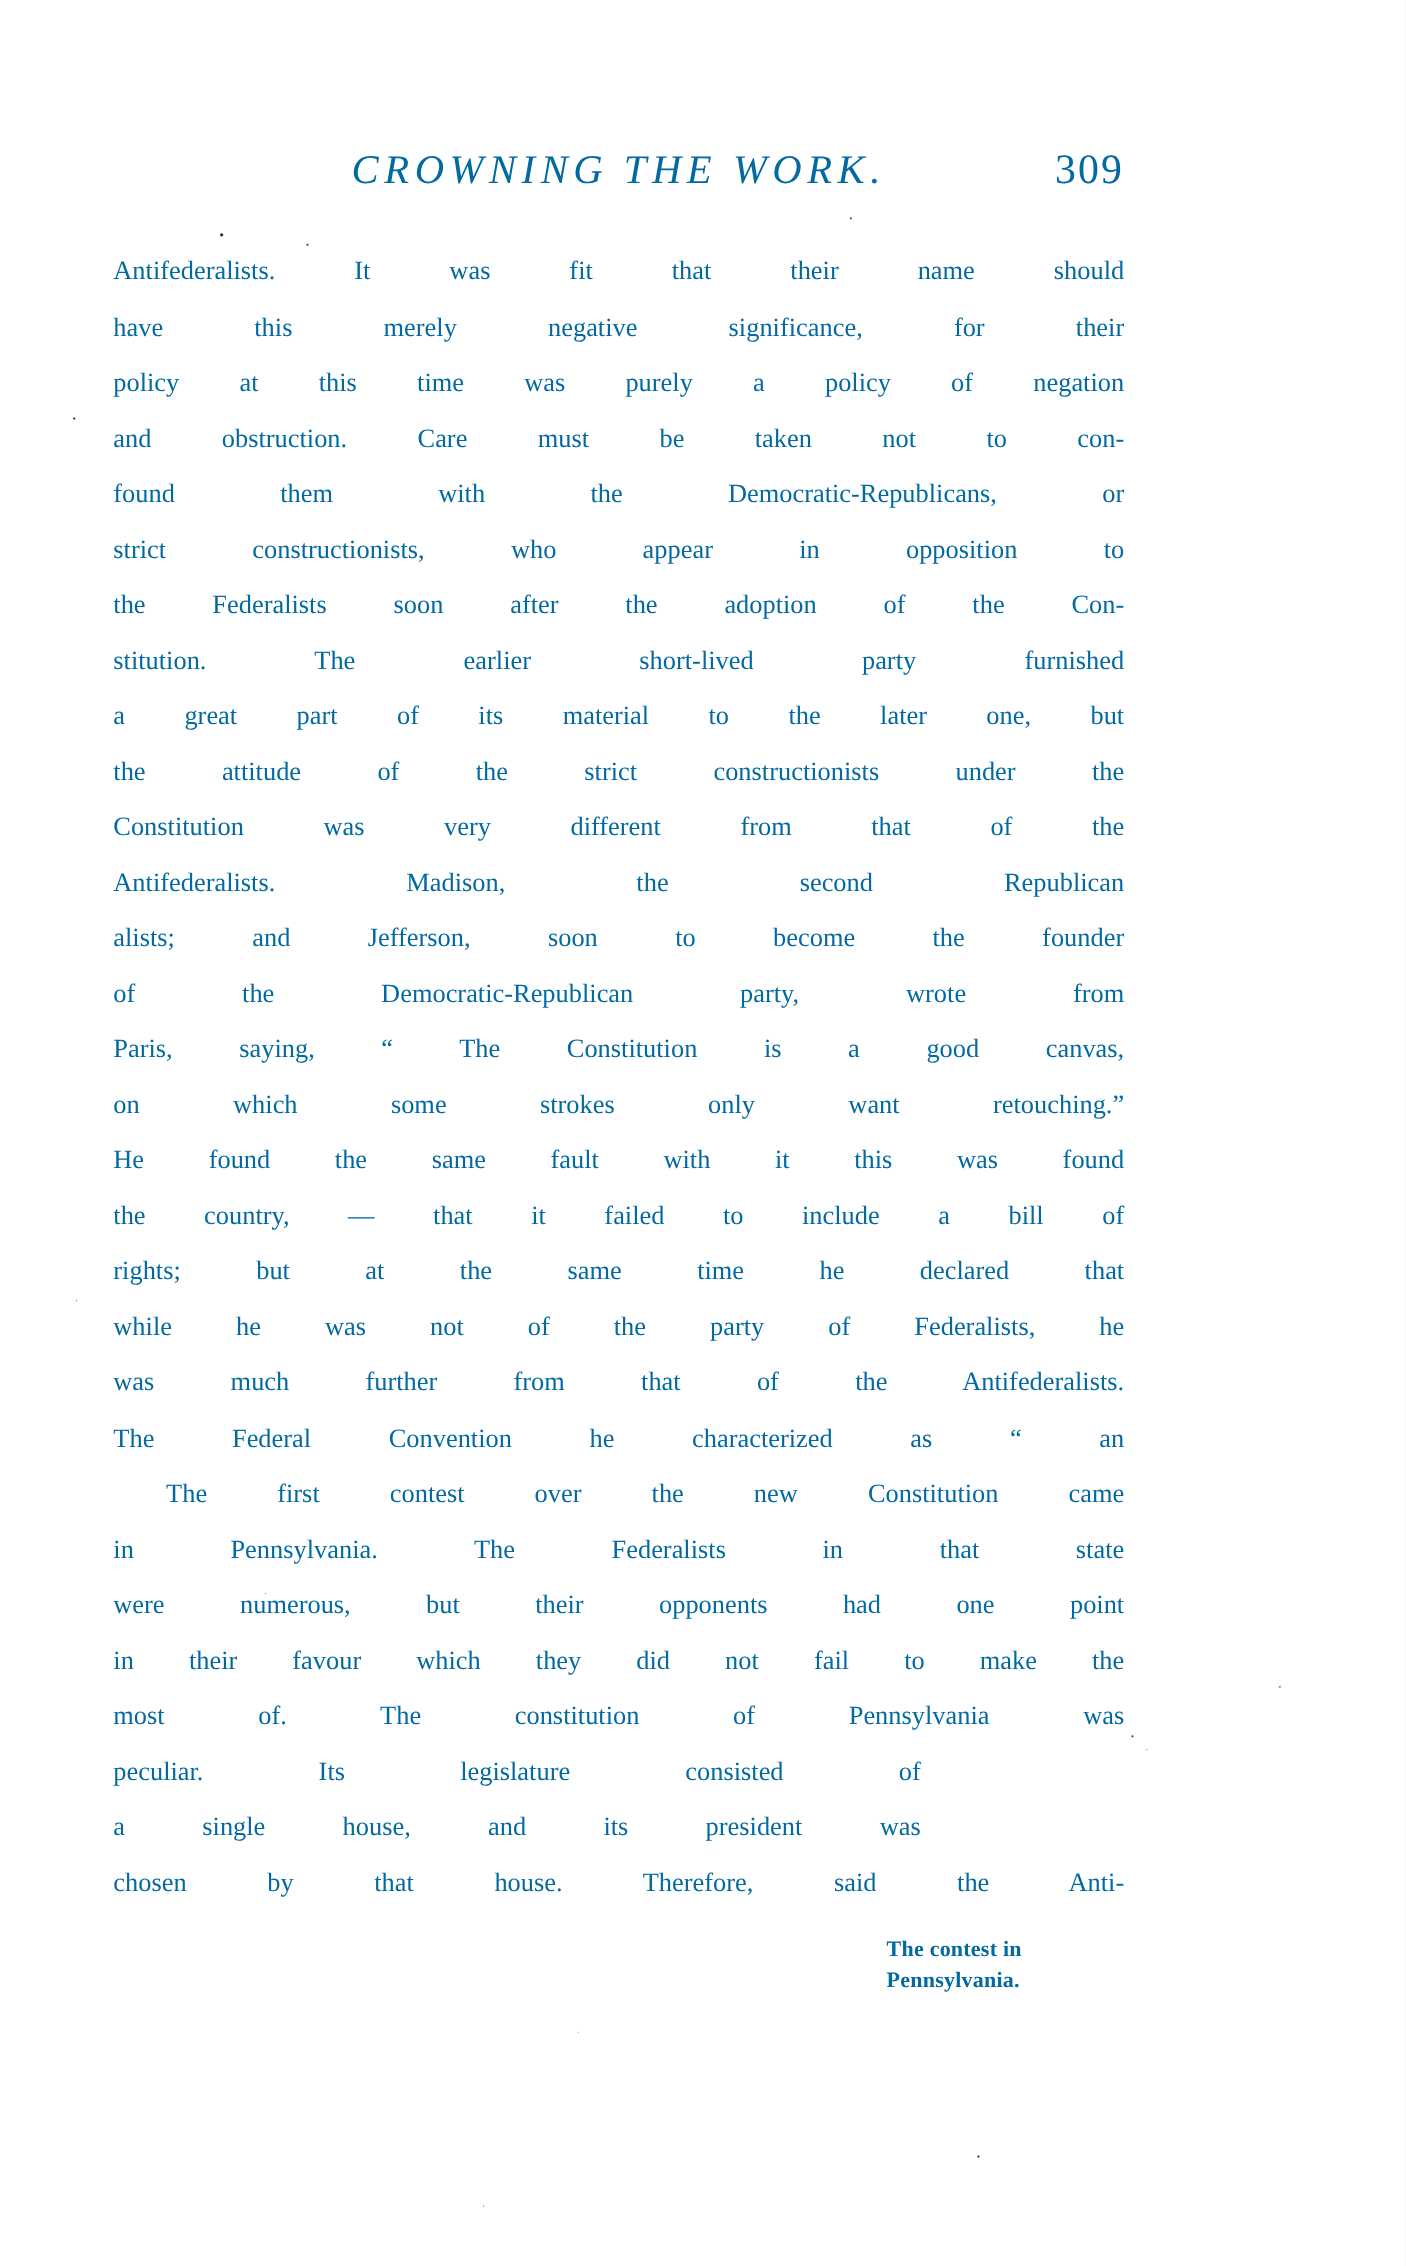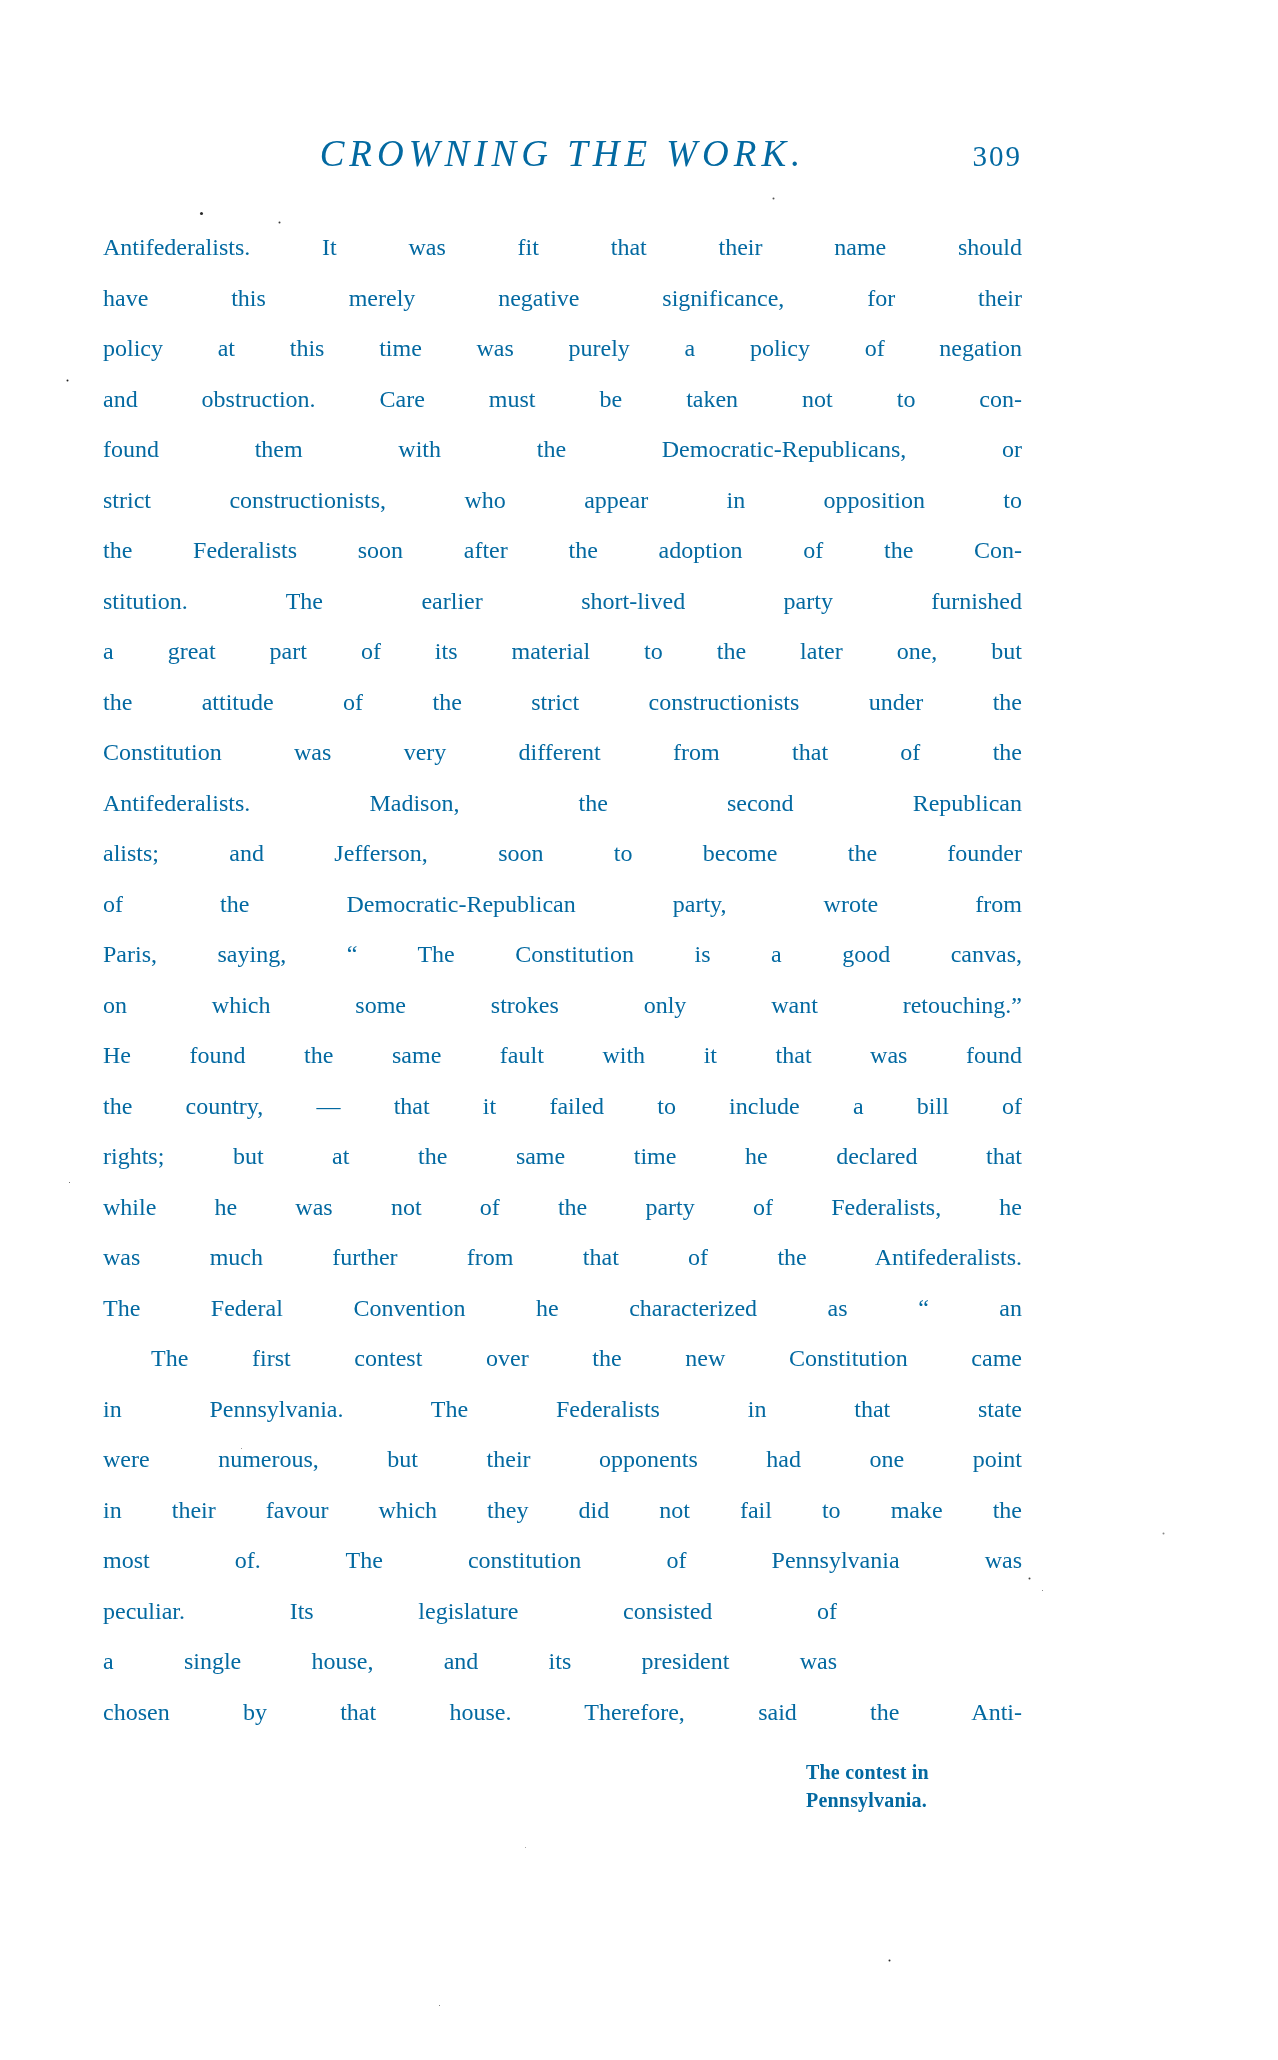--- a/index.html
+++ b/index.html
@@ -32,21 +32,21 @@
     font-size: 37px;
     letter-spacing: 5px;
     white-space: nowrap;
     font-weight: 500;
   }
   #head-folio-wrap {
     flex: 1 1 0;
     text-align: right;
   }
   #head-folio {
-    font-size: 29px;
+    font-size: 38px;
     letter-spacing: 2px;
     margin-left: 35px;
   }
   
   #text-block {
     position: absolute;
     left: 103px;
     top: 222px;
     width: 919px;
   }
@@ -127,21 +127,21 @@
     <div class="tline">the Federalists soon after the adoption of the Con-</div>
     <div class="tline">stitution. The earlier short-lived party furnished</div>
     <div class="tline">a great part of its material to the later one, but</div>
     <div class="tline">the attitude of the strict constructionists under the</div>
     <div class="tline">Constitution was very different from that of the</div>
     <div class="tline">Antifederalists. Madison, the second Republican</div>
     <div class="tline">alists; and Jefferson, soon to become the founder</div>
     <div class="tline">of the Democratic-Republican party, wrote from</div>
     <div class="tline">Paris, saying, “ The Constitution is a good canvas,</div>
     <div class="tline">on which some strokes only want retouching.”</div>
-    <div class="tline">He found the same fault with it that was found</div>
+    <div class="tline">He found the same fault with it this was found</div>
     <div class="tline">the country, — that it failed to include a bill of</div>
     <div class="tline">rights; but at the same time he declared that</div>
     <div class="tline">while he was not of the party of Federalists, he</div>
     <div class="tline">was much further from that of the Antifederalists.</div>
     <div class="tline">The Federal Convention he characterized as “ an</div>
     <div class="tline indent">The first contest over the new Constitution came</div>
     <div class="tline">in Pennsylvania. The Federalists in that state</div>
     <div class="tline">were numerous, but their opponents had one point</div>
     <div class="tline">in their favour which they did not fail to make the</div>
     <div class="tline">most of. The constitution of Pennsylvania was</div>

